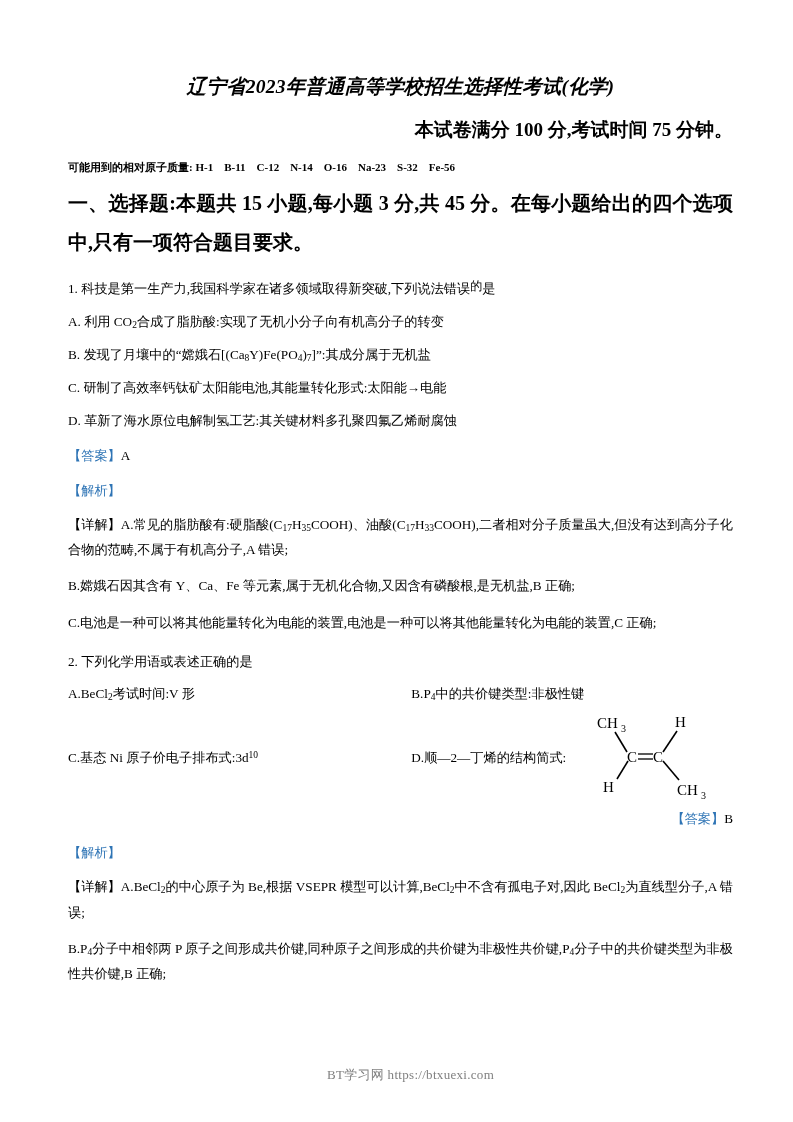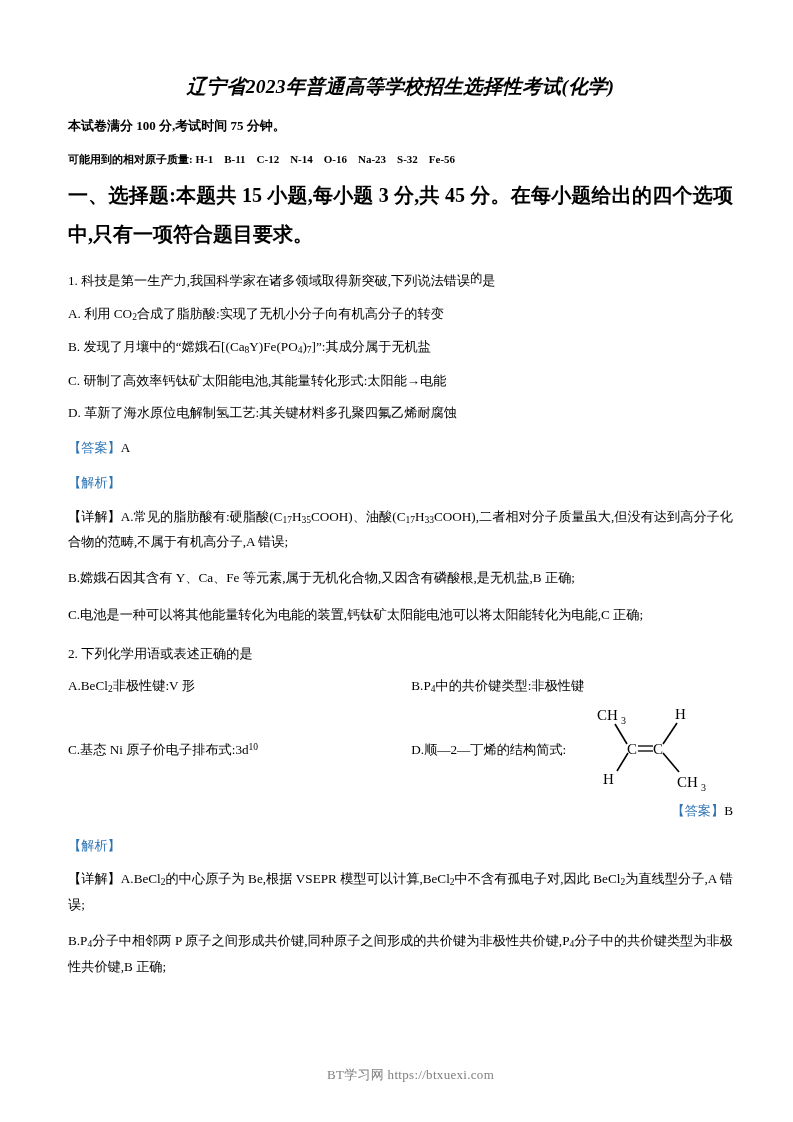--- a/index.html
+++ b/index.html
@@ -27,22 +27,22 @@
   .doc-title {
     text-align: center;
     font-size: 19.5px;
     font-weight: bold;
     letter-spacing: 0.2px;
     margin: 18px 0 0 0;
     line-height: 1.3;
     font-style: italic;
   }
   .doc-subtitle {
-    text-align: left;
-    font-size: 13px;
+    text-align: right;
+    font-size: 19px;
     font-weight: bold;
     margin: 19px 0 0 0;
     line-height: 1.3;
   }
   .atomic-line {
     font-size: 11px;
     font-weight: bold;
     margin: 17px 0 0 0;
     line-height: 1.35;
     white-space: pre;
@@ -167,32 +167,32 @@
   <div class="exp-line">
     <span class="ans-label">【解析】</span>
   </div>
 
   <div class="detail-para">
     <span>【详解】</span><span>A.常见的脂肪酸有:硬脂酸(C<sub>17</sub>H<sub>35</sub>COOH)、油酸(C<sub>17</sub>H<sub>33</sub>COOH),二者相对分子质量虽大,但没有达到高分子化合物的范畴,不属于有机高分子,A 错误;</span>
   </div>
 
   <div class="detail-para">B.嫦娥石因其含有 Y、Ca、Fe 等元素,属于无机化合物,又因含有磷酸根,是无机盐,B 正确;</div>
 
-  <div class="detail-para">C.电池是一种可以将其他能量转化为电能的装置,钙钛矿太阳能电池可以将太阳能转化为电能,C 正确;</div>
+  <div class="detail-para">C.电池是一种可以将其他能量转化为电能的装置,电池是一种可以将其他能量转化为电能的装置,C 正确;</div>
 
 
 
   <div class="q-stem">
     <span>2.</span>
     <span>下列化学用语或表述正确的是</span>
   </div>
 
   <div class="opt-row">
     <span class="opt-col-a">
-      <span>A.</span><span>BeCl</span><sub>2</sub><span>非极性键:V 形</span>
+      <span>A.</span><span>BeCl</span><sub>2</sub><span>考试时间:V 形</span>
     </span>
     <span class="opt-col-b">
       <span>B.</span><span>P</span><sub>4</sub><span>中的共价键类型:非极性键</span>
     </span>
   </div>
 
   <div class="opt-row" style="margin-top:44px;">
     <span class="opt-col-a">
       <span>C.</span><span>基态 Ni 原子价电子排布式:3d</span><sup>10</sup>
     </span>

